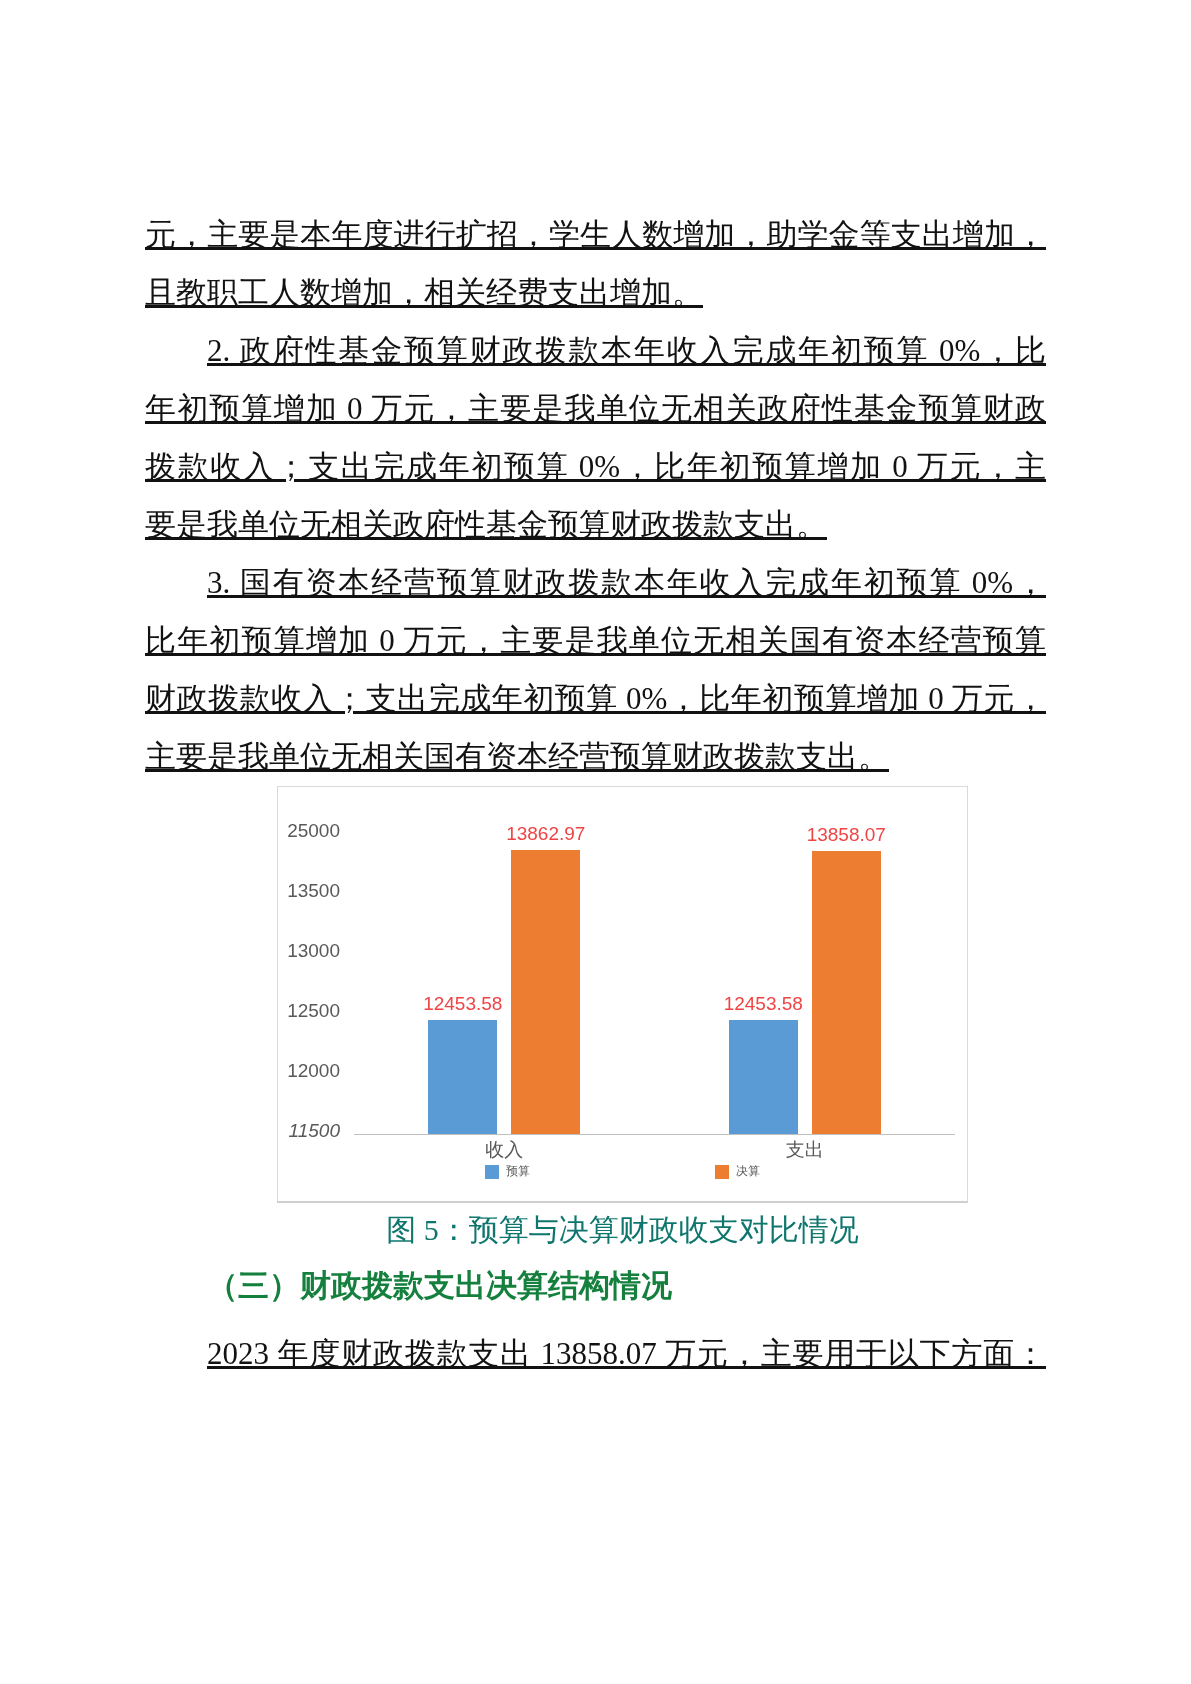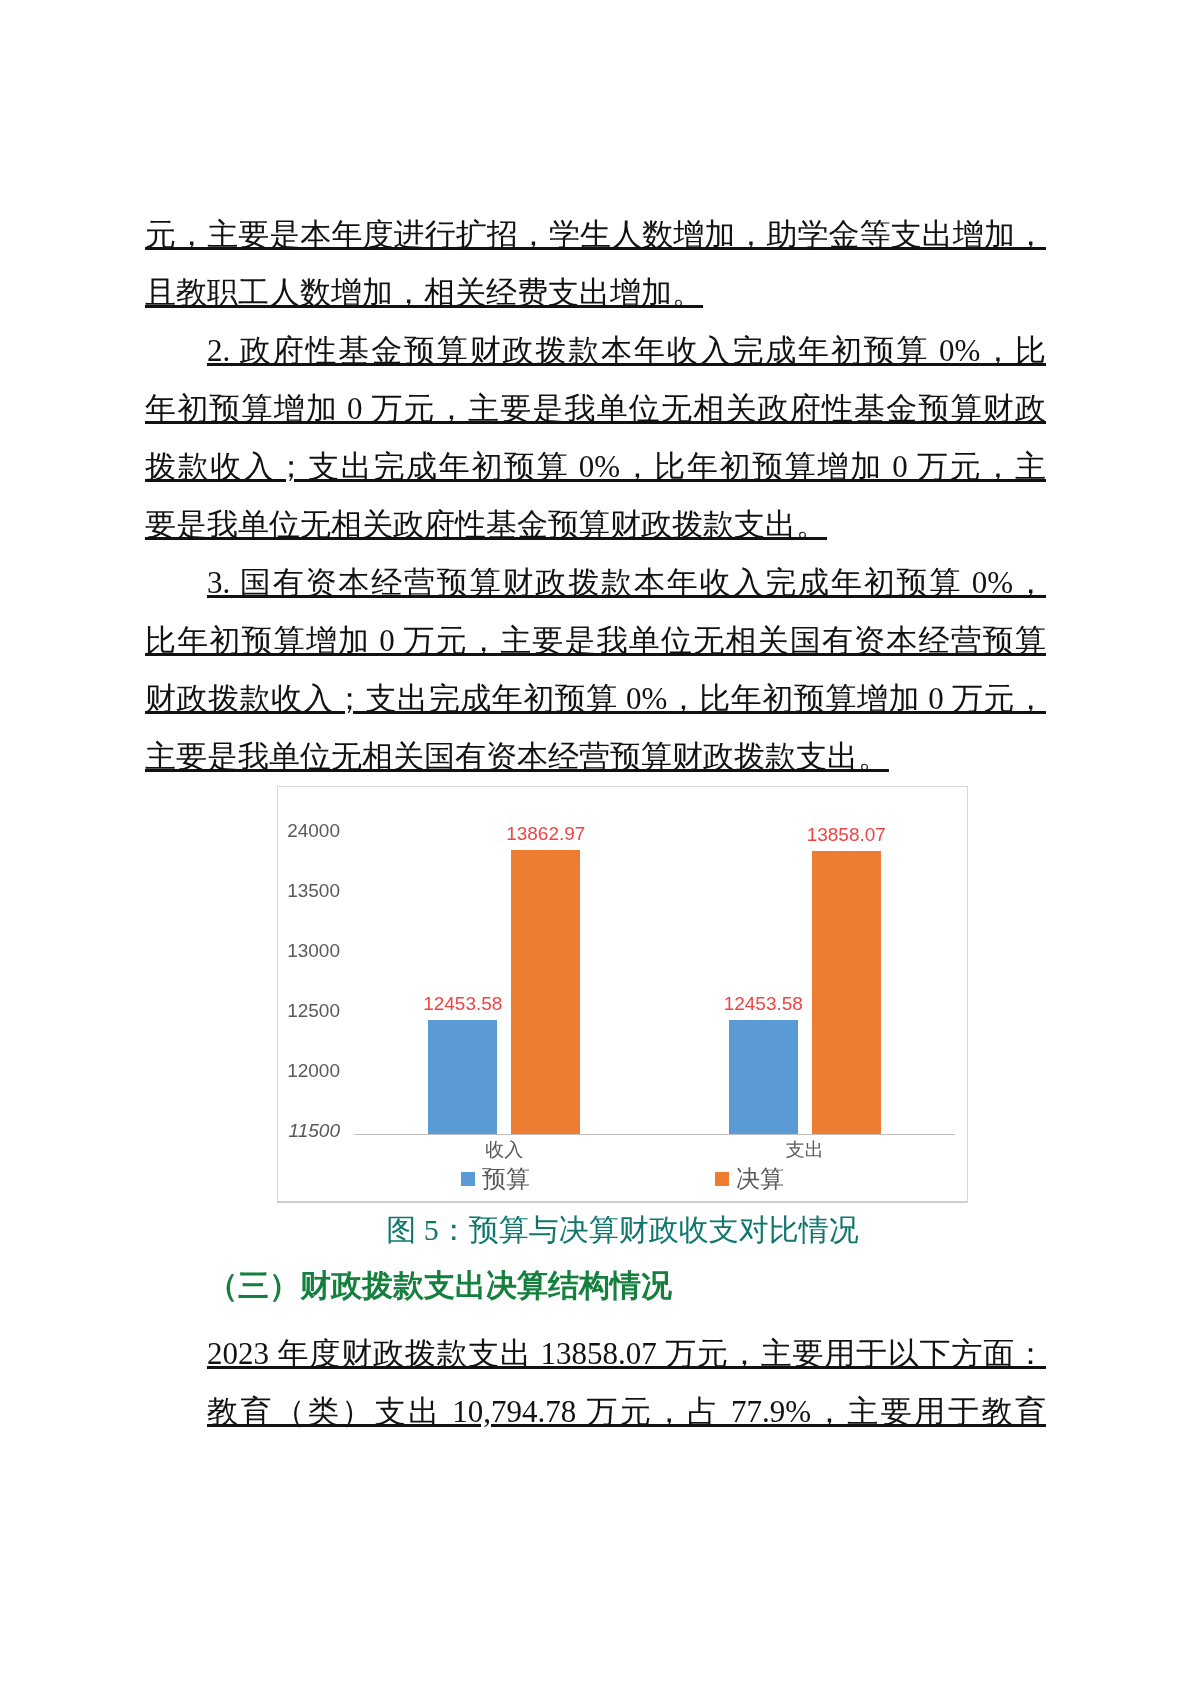--- a/index.html
+++ b/index.html
@@ -69,21 +69,21 @@
     position: absolute; width: 140px;
     text-align: center;
     font-size: 19px; color: #595959;
   }
   .xlabel.x0 { left: calc(25% - 70px); }
   .xlabel.x1 { left: calc(75% - 70px); }
   .legend {
     position: absolute; left: 0; right: 0; top: 376px;
     display: flex; justify-content: center; gap: 185px;
   }
-  .legend-item { display: flex; align-items: center; gap: 7px; font-size: 24px; color: #595959; }
+  .legend-item { display: flex; align-items: center; gap: 7px; font-size: 12px; color: #595959; }
   .swatch { width: 14px; height: 14px; }
 
   
   .caption-wrap { margin-left: 132px; width: 691px; margin-top: 6px; }
   .caption {
     text-align: center;
     font-size: 30px; line-height: 42px; color: #0f766e;
   }
   .heading {
     margin-top: 13px;
@@ -107,21 +107,21 @@
   <div class="line">拨款收入；支出完成年初预算 0%，比年初预算增加 0 万元，主</div>
   <div class="line endline">要是我单位无相关政府性基金预算财政拨款支出。</div>
 
   <div class="line ind">3. 国有资本经营预算财政拨款本年收入完成年初预算 0%，</div>
   <div class="line">比年初预算增加 0 万元，主要是我单位无相关国有资本经营预算</div>
   <div class="line">财政拨款收入；支出完成年初预算 0%，比年初预算增加 0 万元，</div>
   <div class="line endline">主要是我单位无相关国有资本经营预算财政拨款支出。</div>
 
   <div class="chart-box">
 
-    <span class="ytick" style="bottom: 358px;">24000</span>
+    <span class="ytick" style="bottom: 358px;">25000</span>
     <span class="ytick" style="bottom: 298px;">13500</span>
     <span class="ytick" style="bottom: 238px;">13000</span>
     <span class="ytick" style="bottom: 178px;">12500</span>
     <span class="ytick" style="bottom: 118px;">12000</span>
     <span class="ytick" style="bottom: 58px; font-style: italic;">11500</span>
 
     <div class="plot">
       <div class="bar-slot slot-c0-s0">
         <span class="dlabel" style="bottom: 119.43px;">12453.58</span>
         <div class="bar" style="height: 114.43px; background: rgb(91, 155, 213);"></div>
@@ -157,15 +157,14 @@
     </div>
   </div>
 
   <div class="caption-wrap">
     <div class="caption">图 5：预算与决算财政收支对比情况</div>
   </div>
 
   <div class="heading">（三）财政拨款支出决算结构情况</div>
 
   <div class="line ind tail1">2023 年度财政拨款支出 13858.07 万元，主要用于以下方面：</div>
-  <div class="line ind">教育（类）支出 10,794.78 万元，占 77.9%，主要用于教育</div>
 
 </div>
 
 </body></html>

